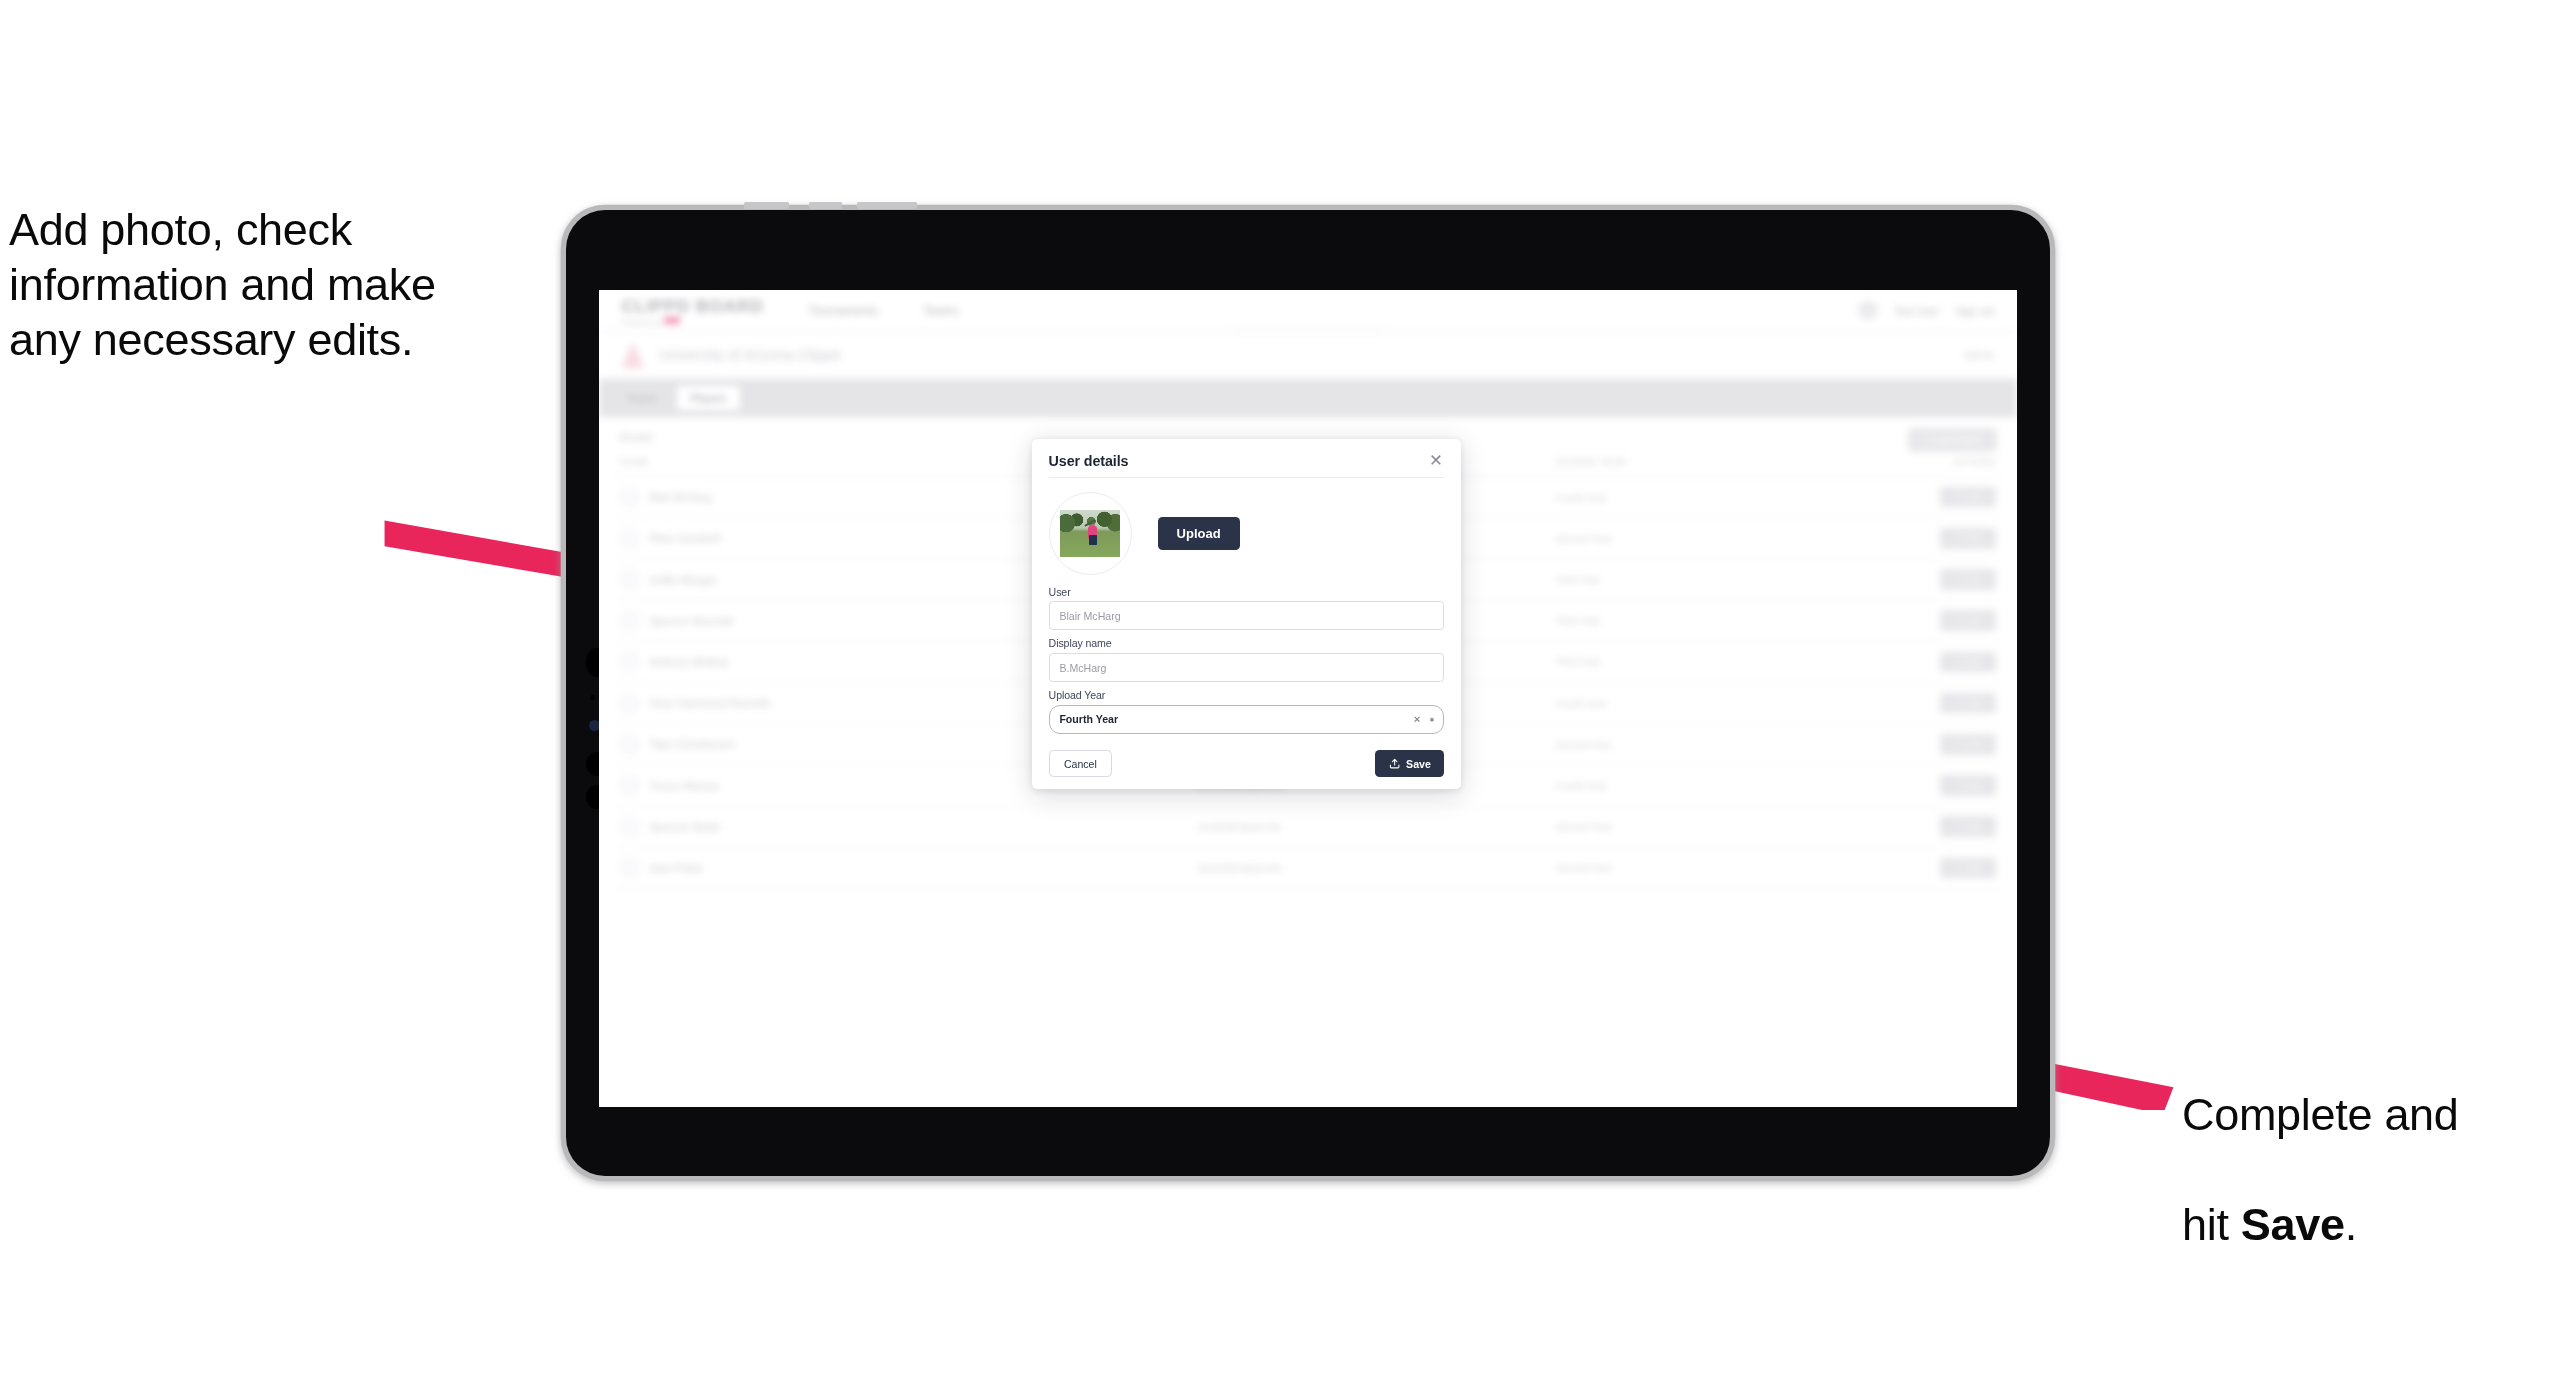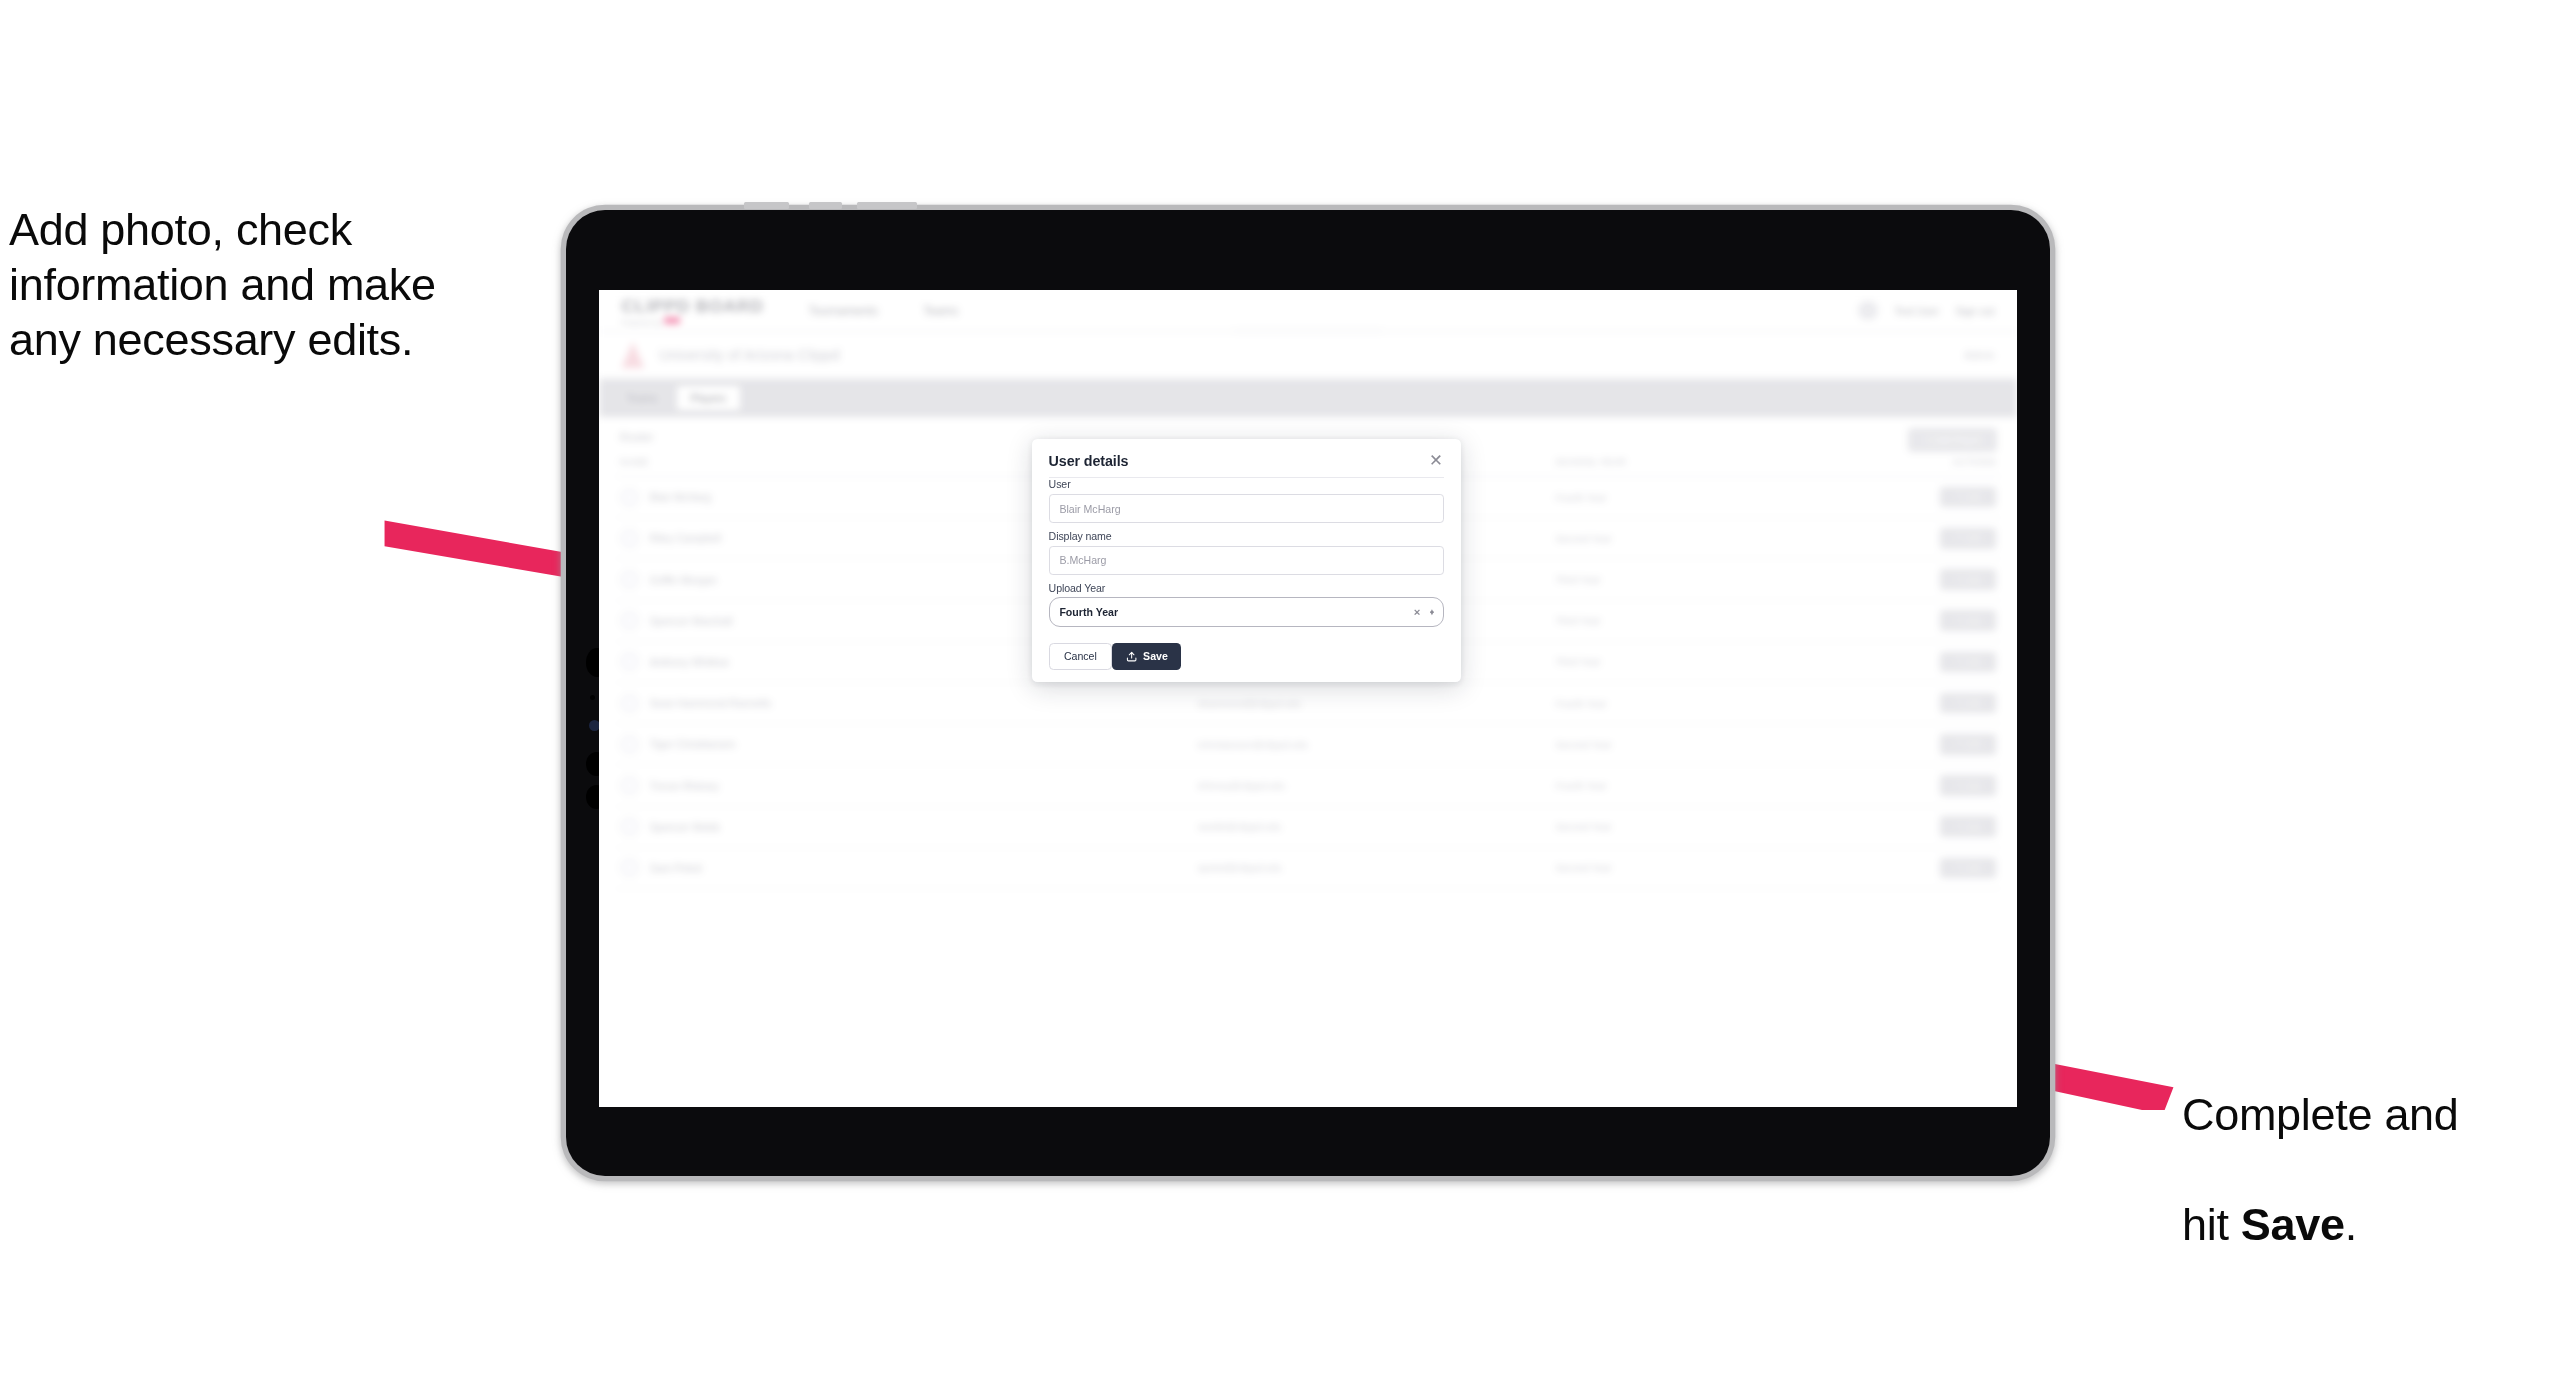--- a/index.html
+++ b/index.html
@@ -163,21 +163,21 @@
   .select-box {
     width:100%; height:29.4px;
     border:0.8px solid #b6b6c0; border-radius:11px;
     background:#fff; display:flex; align-items:center;
     padding:0 9.8px; font-size:10.6px; color:#1d2433; font-weight:600;
   }
   .select-icons { margin-left:auto; display:flex; align-items:center; gap:9.8px; color:#8b8b95; }
   .sel-x { font-size:11.3px; line-height:1; }
   .sel-caret { display:flex; flex-direction:column; gap:1.5px; line-height:0; font-size:6.8px; }
 
-  .modal-actions { display:flex; justify-content:flex-start; gap:0; padding-top:9px; }
+  .modal-actions { display:flex; justify-content:space-between; gap:0; padding-top:9px; }
   .btn-cancel {
     background:#fff; border:0.8px solid #d9d9e1; border-radius:4.5px;
     font-size:10.6px; color:#2a3347; padding:6.8px 14.3px; cursor:pointer;
     font-family:"Liberation Sans",sans-serif;
   }
   .btn-save {
     background:#2a3347; border:none; border-radius:4.5px;
     font-size:10.6px; color:#fff; font-weight:600; padding:6.8px 13.6px;
     display:flex; align-items:center; gap:6px; cursor:pointer;
     font-family:"Liberation Sans",sans-serif;
@@ -373,20 +373,33 @@
 
       <div id="modal-overlay"></div>
 
       <div id="modal">
 
         <div class="modal-head">
           <div class="modal-title">User details</div>
           <button class="modal-close">✕</button>
         </div>
 
+        <div class="photo-row">
+          <div class="avatar-ring">
+            <div class="avatar-photo">
+              <div class="ap-sky"></div>
+              <div class="ap-trees"></div>
+              <div class="ap-club"></div>
+              <div class="ap-head"></div>
+              <div class="ap-body"></div>
+              <div class="ap-legs"></div>
+            </div>
+          </div>
+          <button class="upload-btn">Upload</button>
+        </div>
 
         <div class="field">
           <div class="field-label">User</div>
           <input class="field-input" value="Blair McHarg" style="">
         </div>
 
         <div class="field">
           <div class="field-label">Display name</div>
           <input class="field-input" value="B.McHarg" style="">
         </div>

